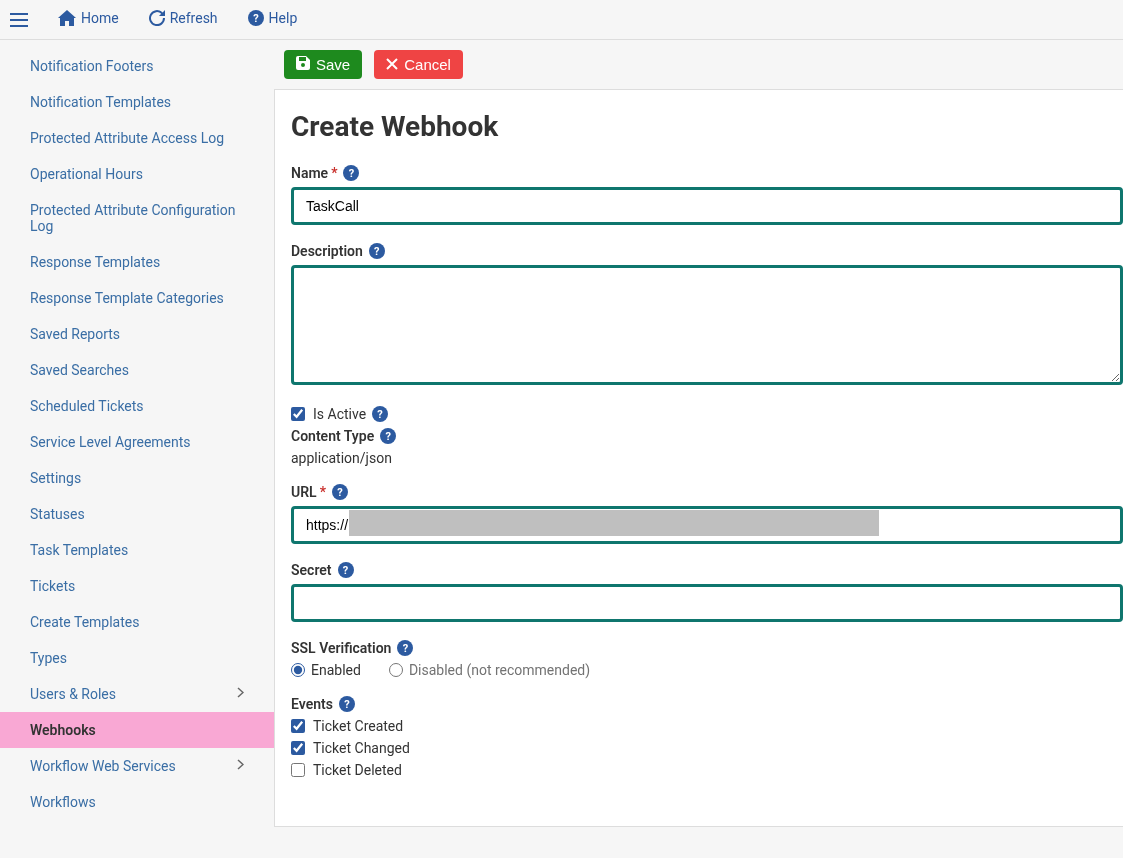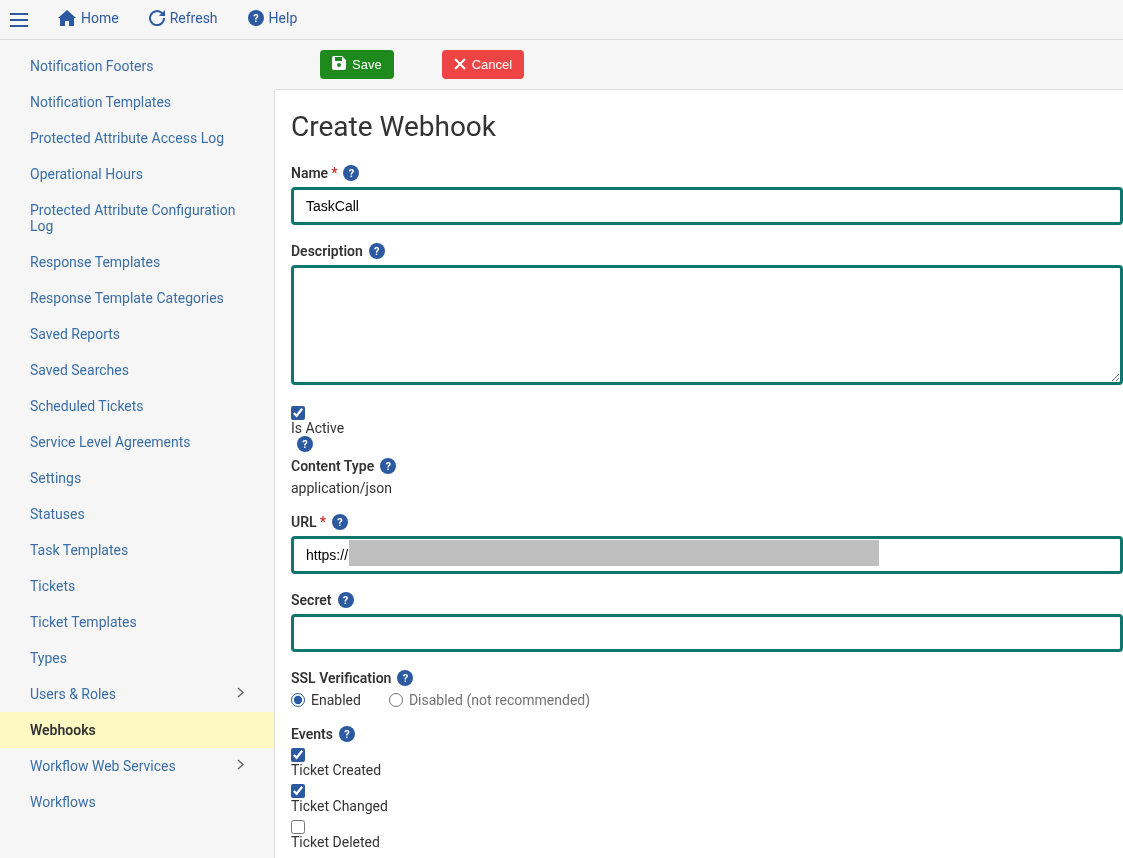--- a/index.html
+++ b/index.html
@@ -48,21 +48,21 @@
 }
 .sidebar-item {
   padding: 10px 30px;
   color: #3a6ea5;
   cursor: pointer;
   display: flex;
   align-items: center;
   justify-content: space-between;
 }
 .sidebar-item.active {
-  background: #fef9c3;
+  background: #f9a8d4;
   color: #333;
   font-weight: 600;
 }
 .sidebar-item .chevron {
   font-size: 11px;
   color: #666;
 }
 .main {
   flex: 1;
   background: #f6f6f6;
@@ -74,39 +74,38 @@
   gap: 12px;
 }
 .btn {
   display: inline-flex;
   align-items: center;
   padding: 6px 12px;
   border-radius: 4px;
   border: none;
   color: #fff;
   cursor: pointer;
-  font-size: 13px;
-  margin-left: 36px;
+  font-size: 15px;
 }
 .btn-save { background: #1e8a1e; }
 .btn-cancel { background: #ef4444; }
 .btn .icon { margin-right: 6px; font-size: 14px; }
 .content-card {
   background: #fff;
   border: 1px solid #ddd;
   border-right: none;
   padding: 20px 0 30px 0;
   margin-left: 0;
 }
 .content-inner {
   padding: 0 0 0 0;
 }
 .page-title {
   font-size: 28px;
-  font-weight: 400;
+  font-weight: 700;
   color: #333;
   margin-bottom: 22px;
   padding-left: 0;
 }
 .form-group { margin-bottom: 18px; }
 .form-label {
   font-weight: 600;
   color: #333;
   margin-bottom: 6px;
   display: flex;
@@ -140,22 +139,22 @@
 .url-redact {
   position: absolute;
   left: 58px;
   top: 4px;
   height: 26px;
   width: 530px;
   background: #bfbfbf;
 }
 .checkbox-row {
   display: flex;
+  align-items: center;
   margin-bottom: 6px;
-  flex-direction: column;
 }
 .checkbox-row input[type="checkbox"] {
   width: 14px;
   height: 14px;
   margin-right: 8px;
   accent-color: #2c5aa0;
 }
 .radio-row {
   display: flex;
   align-items: center;
@@ -253,21 +252,21 @@
       <div class="sidebar-item">
         <span>Statuses</span>
       </div>
       <div class="sidebar-item">
         <span>Task Templates</span>
       </div>
       <div class="sidebar-item">
         <span>Tickets</span>
       </div>
       <div class="sidebar-item">
-        <span>Ticket Templates</span>
+        <span>Create Templates</span>
       </div>
       <div class="sidebar-item">
         <span>Types</span>
       </div>
       <div class="sidebar-item">
         <span>Users &amp; Roles</span>
         <span class="chevron"><svg width="7" height="11" viewBox="0 0 7 11">
             <path d="M1 1l5 4.5L1 10" stroke="#666" stroke-width="1.5" fill="none"></path>
           </svg></span>
       </div>

